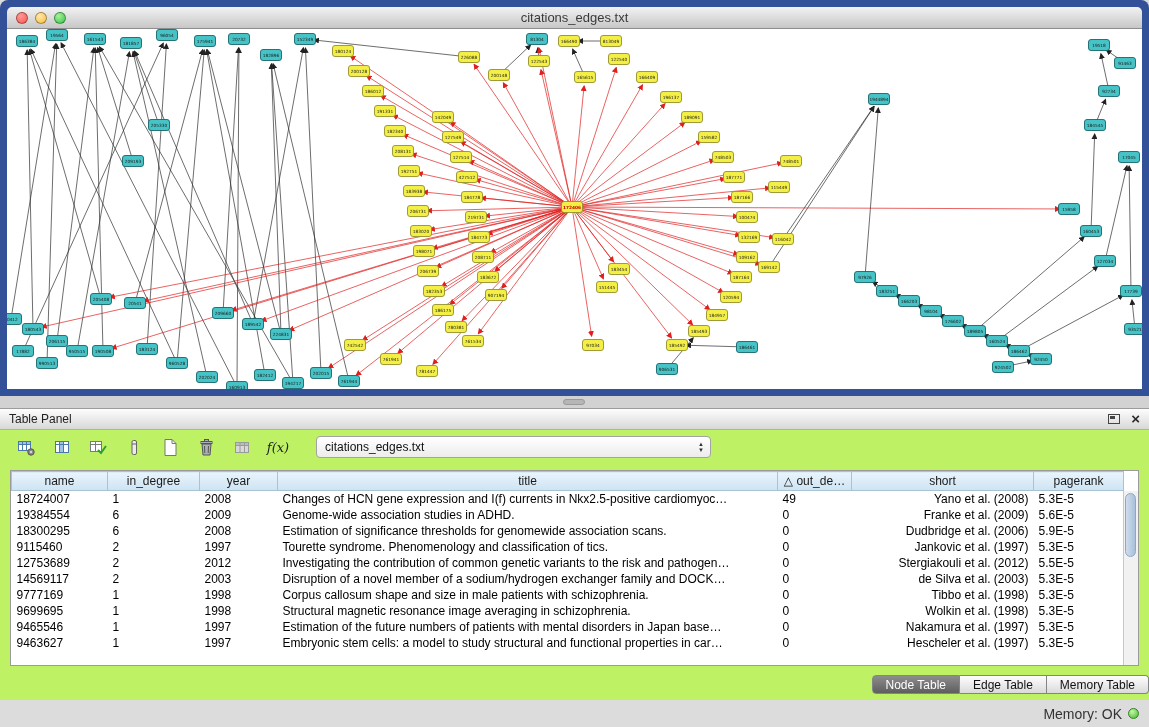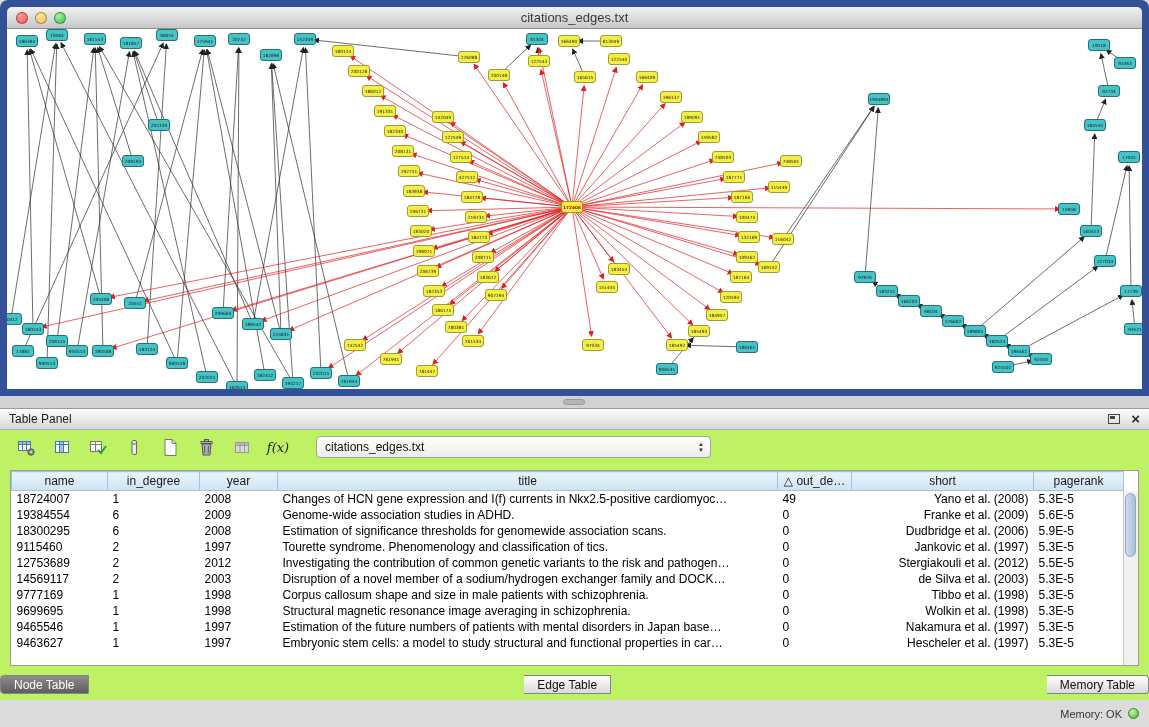--- a/index.html
+++ b/index.html
@@ -89,35 +89,35 @@
   tbody td:nth-child(6){ text-align:right; }
   .vscroll{
     position:absolute; right:0; top:20px; bottom:0; width:15px;
     background:#f1f1f1; border-left:1px solid #c8c8c8;
   }
   .vthumb{
     position:absolute; top:2px; left:1px; width:11px; height:64px; border-radius:6px;
     background:linear-gradient(90deg,#cfdded,#a9c0da); border:1px solid #90a7c2;
   }
 
-  .tabs{ display:flex; justify-content:space-between; margin-top:9px; }
+  .tabs{ display:flex; justify-content:flex-end; margin-top:9px; }
   .tab{
     height:19px; line-height:18px; padding:0 13px; font-size:12px; color:#111;
     border:1px solid #858585; border-left:none;
     background:linear-gradient(#fefefe,#dadada);
   }
   .tab:first-child{ border-left:1px solid #858585; border-radius:4px 0 0 4px; }
   .tab:last-child{ border-radius:0 4px 4px 0; }
   .tab.active{ background:linear-gradient(#8d8d8d,#5e5e5e); color:#fff; }
 
   
   .statusbar{
     position:absolute; left:0; top:700px; width:1149px; height:27px;
     display:flex; align-items:center; justify-content:flex-end;
-    padding:0 10px; font-size:11px; color:#333; background:#dcdcdc;
+    padding:0 10px; font-size:14px; color:#333; background:#dcdcdc;
   }
   .mem-dot{
     width:11px; height:11px; border-radius:50%; margin-left:6px;
     background:radial-gradient(circle at 35% 30%, #c4f7a6, #44b82e);
     border:1px solid #2e8220;
   }
 </style>
 </head>
 <body>
 

